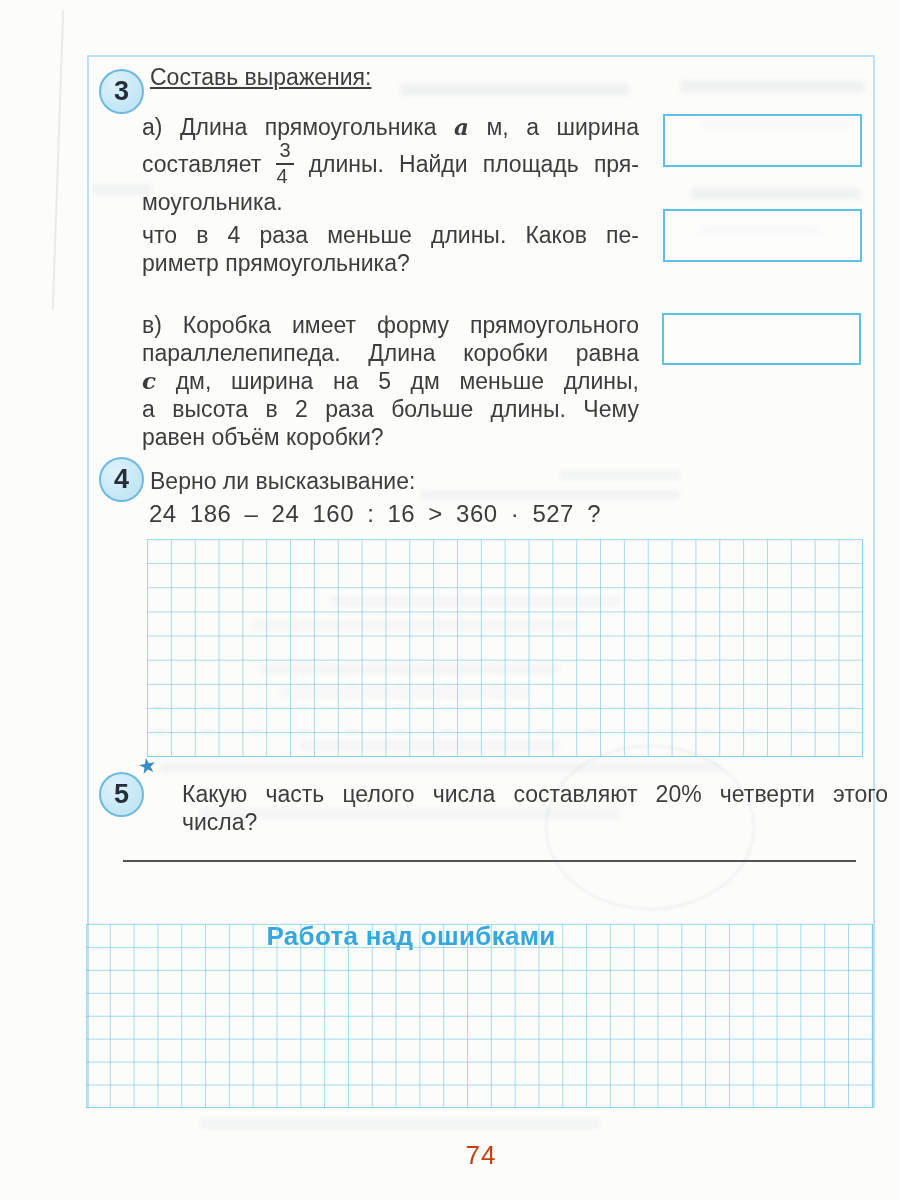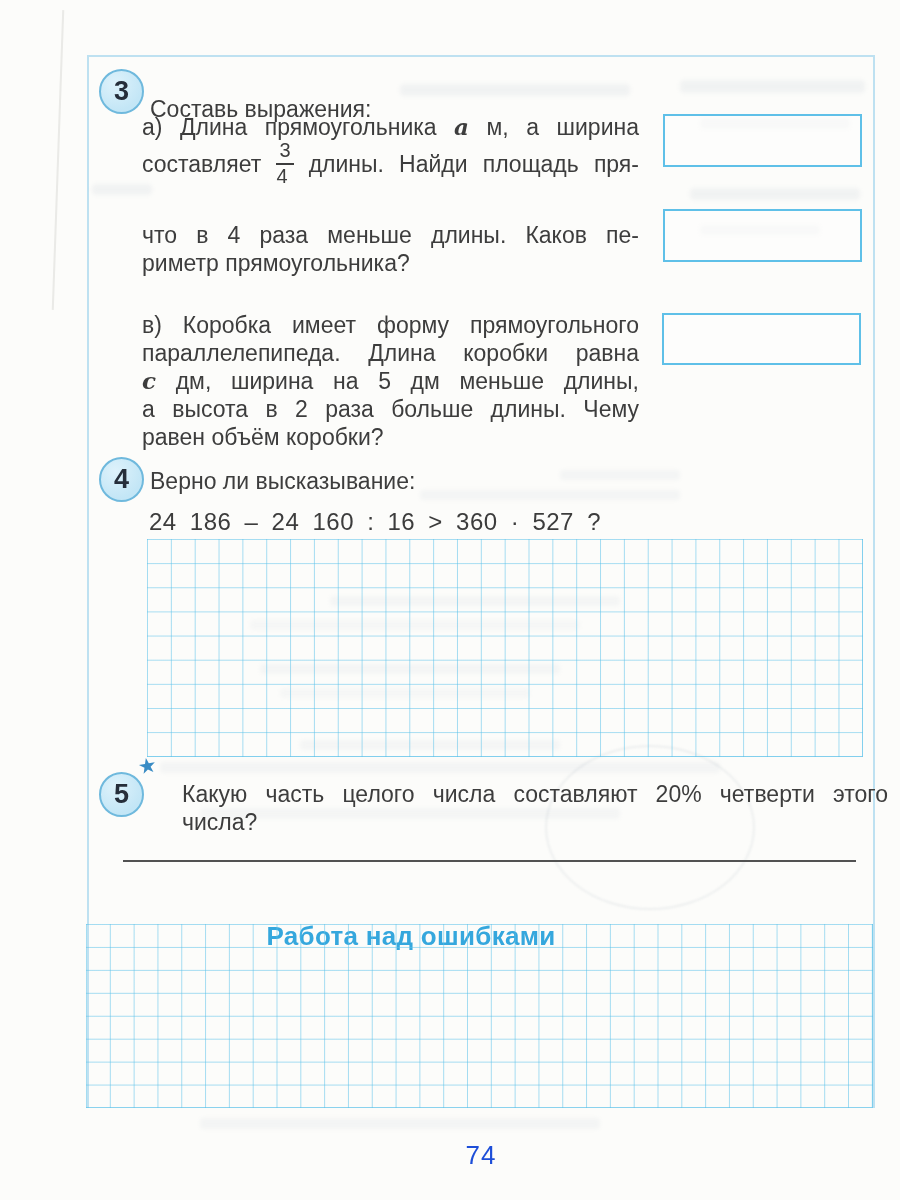--- a/index.html
+++ b/index.html
@@ -71,21 +71,21 @@
   .p5col { left:150px; width:706px; font-size:23px; line-height:29px; }
 
   
   .hrule { left:123px; top:860px; width:733px; height:2px; background:#525252; }
   .section-title {
     left:87px; top:921px; width:648px;
     text-align:center; font-size:26px; font-weight:bold; color:#35a7dd;
     letter-spacing:0.3px;
   }
 
-  .page-number { left:87px; top:1140px; width:788px; text-align:center; font-size:26px; color:#1d4ed8; letter-spacing:1px; }
+  .page-number { left:87px; top:1140px; width:788px; text-align:center; font-size:26px; color:#c2410c; letter-spacing:1px; }
 
   
   .smudge { background:#93a2b4; opacity:.10; filter:blur(2px); border-radius:4px; pointer-events:none; }
   .arc { border:2px solid rgba(150,160,176,.14); border-radius:50%; filter:blur(1px); pointer-events:none; }
 </style>
 </head>
 <body>
 
 <div class="abs page-frame"></div>
 <div class="abs page-edge"></div>
@@ -104,25 +104,26 @@
 <div class="abs smudge" style="left:280px;top:688px;width:250px;height:10px;opacity:.06;"></div>
 <div class="abs smudge" style="left:300px;top:740px;width:260px;height:10px;opacity:.07;"></div>
 <div class="abs smudge" style="left:160px;top:762px;width:560px;height:11px;opacity:.08;"></div>
 <div class="abs smudge" style="left:200px;top:808px;width:420px;height:11px;opacity:.07;"></div>
 <div class="abs smudge" style="left:200px;top:1118px;width:400px;height:11px;opacity:.08;"></div>
 <div class="abs arc" style="left:545px;top:745px;width:210px;height:165px;"></div>
 
 <div class="abs badge" style="left:99px;top:69px;">
   <span>3</span>
 </div>
-<div class="abs probtitle" style="left:150px;top:96px;">Составь выражения:</div>
+<div class="abs probtitle" style="left:150px;top:64px;text-decoration:underline;">Составь выражения:</div>
 
 <div class="abs p3col" style="top:113px;">
   <div class="line just"><span>а) Длина прямоугольника </span><span class="mvar">a</span><span> м, а ширина</span></div>
   <div class="line just fracline"><span>составляет </span><span class="frac"><span class="num">3</span><span class="den">4</span></span><span> длины. Найди площадь пря-</span></div>
+  <div class="line">моугольника.</div>
 </div>
 
 <div class="abs p3col" style="top:221px;">
   <div class="line just">что в 4 раза меньше длины. Каков пе-</div>
   <div class="line">риметр прямоугольника?</div>
 </div>
 
 <div class="abs p3col" style="top:311px;">
   <div class="line just">в) Коробка имеет форму прямоугольного</div>
   <div class="line just">параллелепипеда. Длина коробки равна</div>
@@ -132,21 +133,21 @@
 </div>
 
 <div class="abs ansbox" style="left:663px;top:114px;"></div>
 <div class="abs ansbox" style="left:663px;top:209px;"></div>
 <div class="abs ansbox" style="left:662px;top:313px;height:52px;"></div>
 
 <div class="abs badge" style="left:99px;top:457px;">
   <span>4</span>
 </div>
 <div class="abs probtitle" style="left:150px;top:468px;">Верно ли высказывание:</div>
-<div class="abs expr" style="left:149px;top:500px;margin-top:8px;">24 186 – 24 160 : 16 &gt; 360 · 527 ?</div>
+<div class="abs expr" style="left:149px;top:500px;">24 186 – 24 160 : 16 &gt; 360 · 527 ?</div>
 
 <div class="abs grid" id="grid1"></div>
 
 <div class="abs star" style="left:138px;top:754px;">★</div>
 <div class="abs badge" style="left:99px;top:772px;">
   <span>5</span>
 </div>
 <div class="abs p5col" style="top:780px;margin-left:32px;">
   <div class="line just">Какую часть целого числа составляют 20% четверти этого</div>
   <div class="line">числа?</div>

